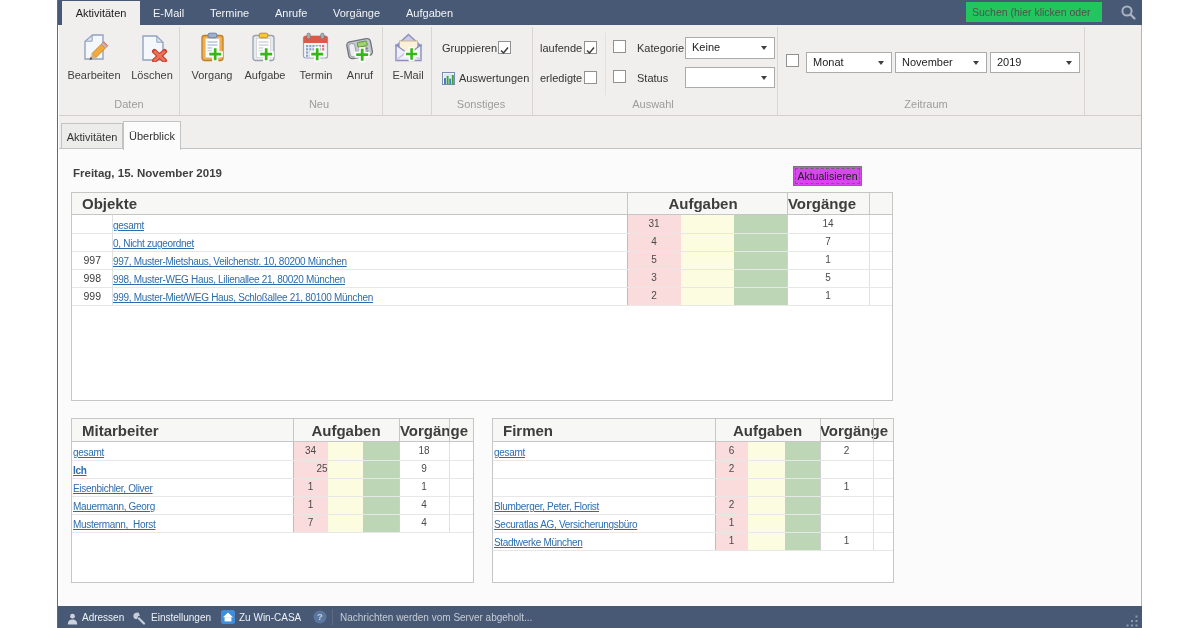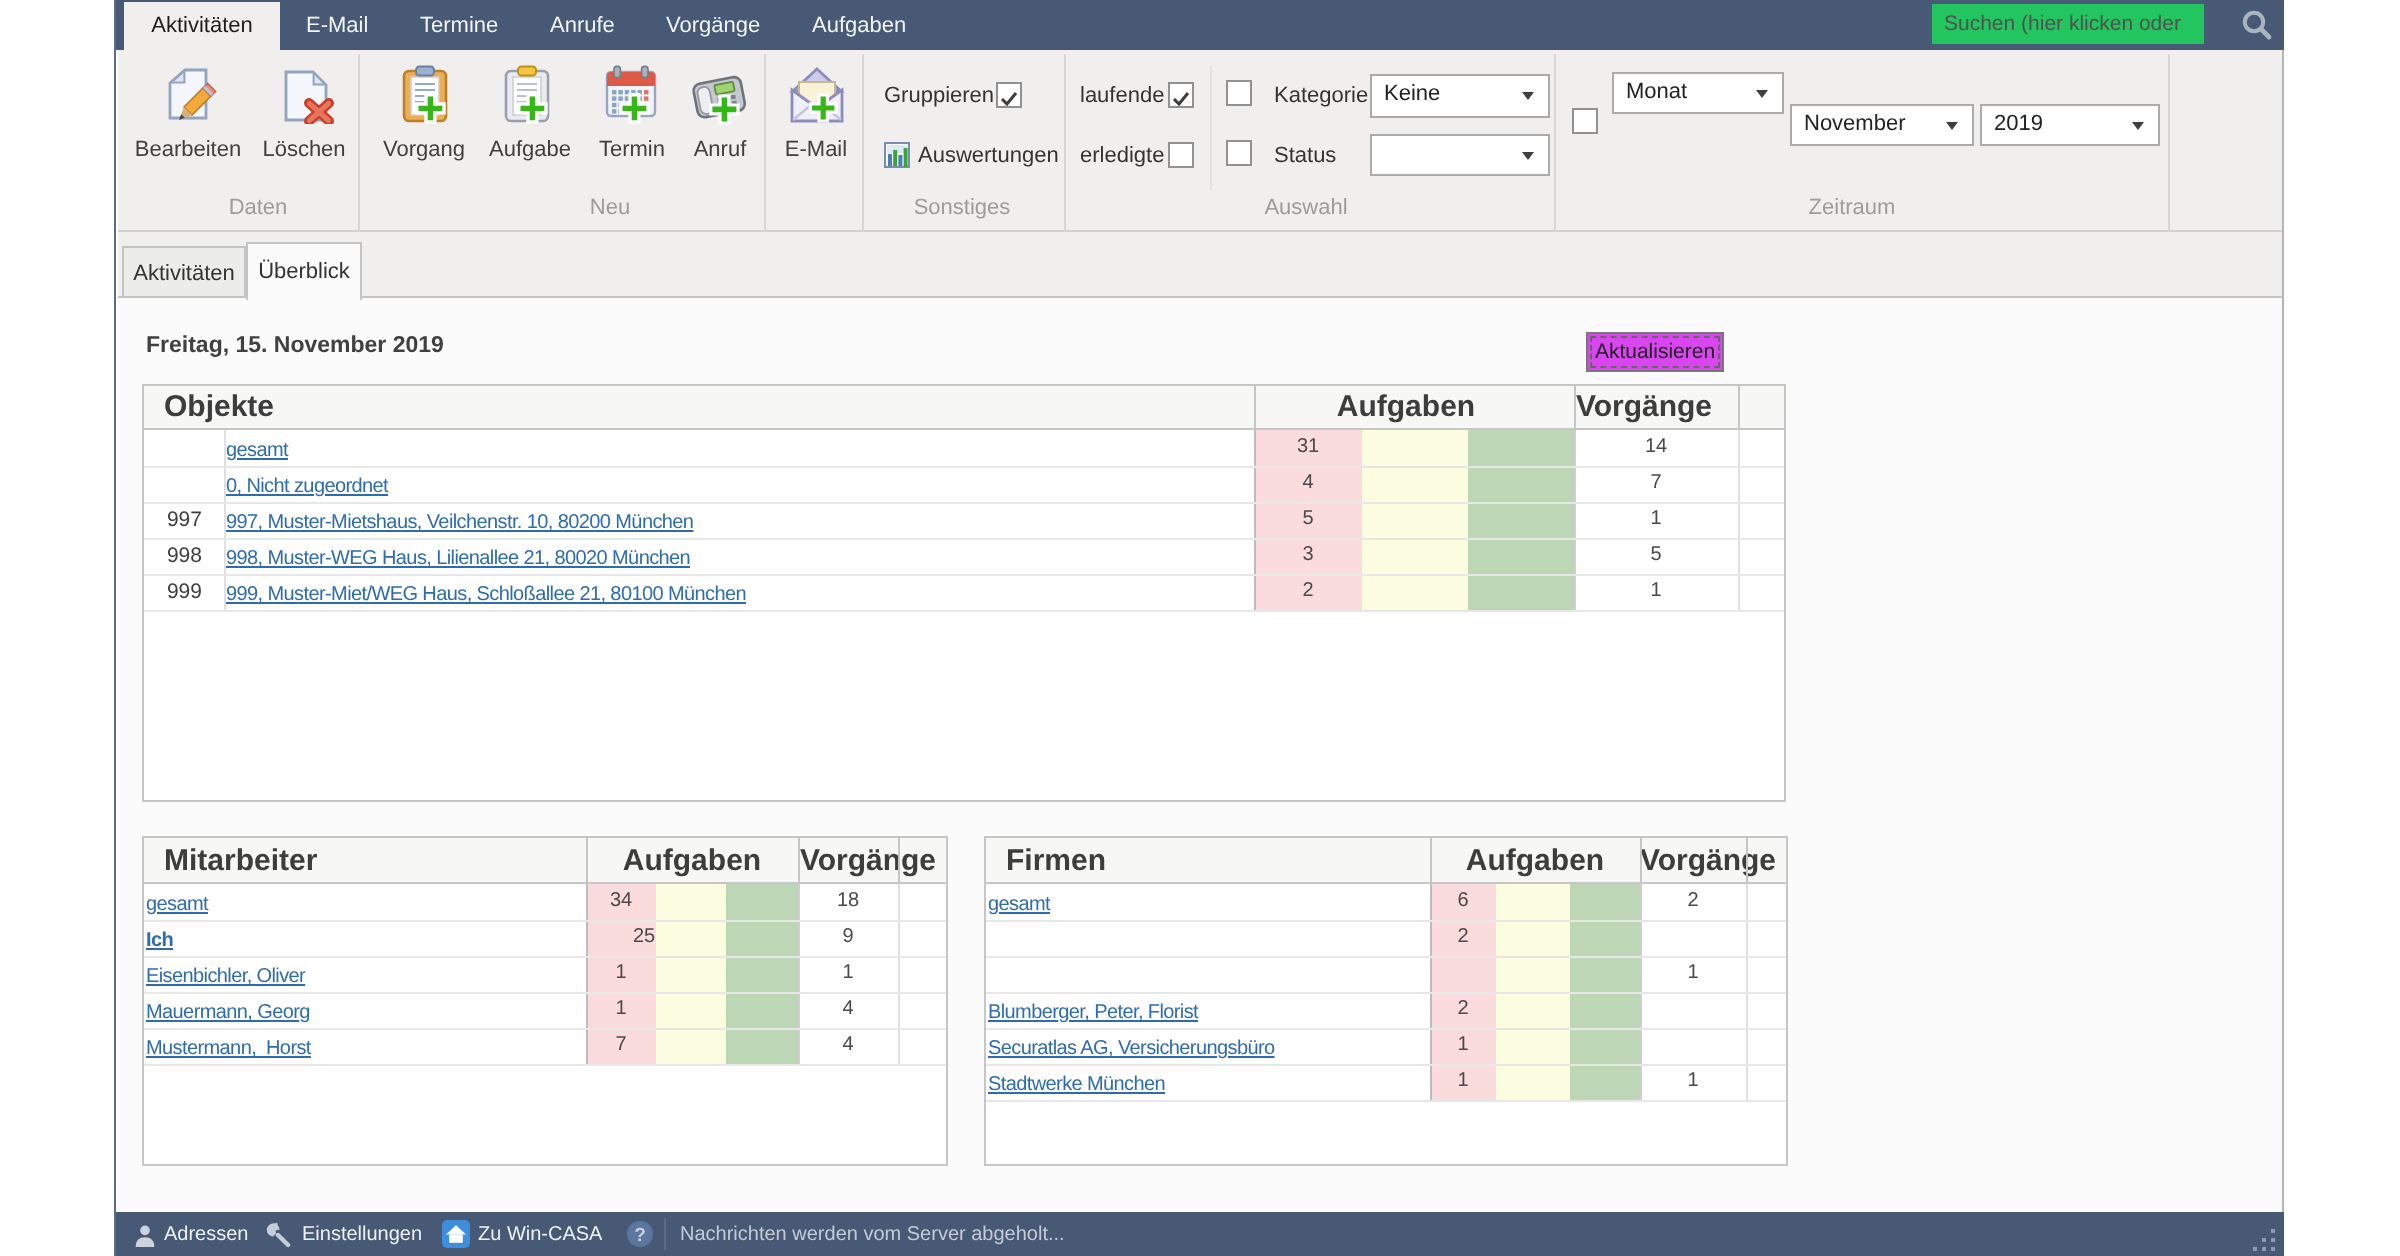--- a/index.html
+++ b/index.html
@@ -63,21 +63,21 @@
 
     <div class="riblabel" style="left:-15px;">Bearbeiten</div>
     <div class="riblabel" style="left:43px;">Löschen</div>
     <div class="riblabel" style="left:103px;">Vorgang</div>
     <div class="riblabel" style="left:156px;">Aufgabe</div>
     <div class="riblabel" style="left:207px;">Termin</div>
     <div class="riblabel" style="left:251px;">Anruf</div>
     <div class="riblabel" style="left:299px;">E-Mail</div>
 
     <div class="groupcap" style="left:20px;">Daten</div>
-    <div class="groupcap" style="left:196px;">Neu</div>
+    <div class="groupcap" style="left:210px;">Neu</div>
     <div class="groupcap" style="left:372px;">Sonstiges</div>
     <div class="groupcap" style="left:544px;">Auswahl</div>
     <div class="groupcap" style="left:817px;">Zeitraum</div>
 
     <div class="abs" id="ic-bearbeiten" style="left:24px;top:8px;"><svg width="26" height="28" viewBox="0 0 26 28">
       <path d="M2 8.5 L9.5 2 H20 V26 H2 Z" fill="#f4f7fb" stroke="#93a3c0" stroke-width="1.4"></path>
       <path d="M2.6 8.2 L9.2 2.5 V8.2 Z" fill="#dde5f0" stroke="#93a3c0" stroke-width="1"></path>
       <polygon points="9,20.5 18.5,11 22.5,15 13,24.5" fill="#f3a93c" stroke="#bd7d1e" stroke-width="0.8"></polygon>
       <polygon points="18.5,11 20.8,8.7 24.8,12.7 22.5,15" fill="#e89080" stroke="#bb6a58" stroke-width="0.8"></polygon>
       <polygon points="19.6,9.9 23.7,13.9 22.5,15 18.5,11" fill="#b9c4d4"></polygon>
@@ -203,21 +203,21 @@
     <div class="rtext" style="left:578px;top:47px;">Status</div>
     <div class="dd" style="left:626px;top:12px;width:90px;height:22px;">
         <span class="t">Keine</span>
         <span class="arr"></span>
       </div>
     <div class="dd" style="left:626px;top:42px;width:90px;height:21px;">
         <span class="arr"></span>
       </div>
 
     <div class="cb" style="left:727px;top:29px;"></div>
-    <div class="dd" style="left:747px;top:11px;width:86px;height:21px;">
+    <div class="dd" style="left:747px;top:27px;width:86px;height:21px;">
         <span class="t">Monat</span>
         <span class="arr"></span>
       </div>
     <div class="dd" style="left:836px;top:27px;width:92px;height:21px;">
         <span class="t">November</span>
         <span class="arr"></span>
       </div>
     <div class="dd" style="left:931px;top:27px;width:90px;height:21px;">
         <span class="t">2019</span>
         <span class="arr"></span>

